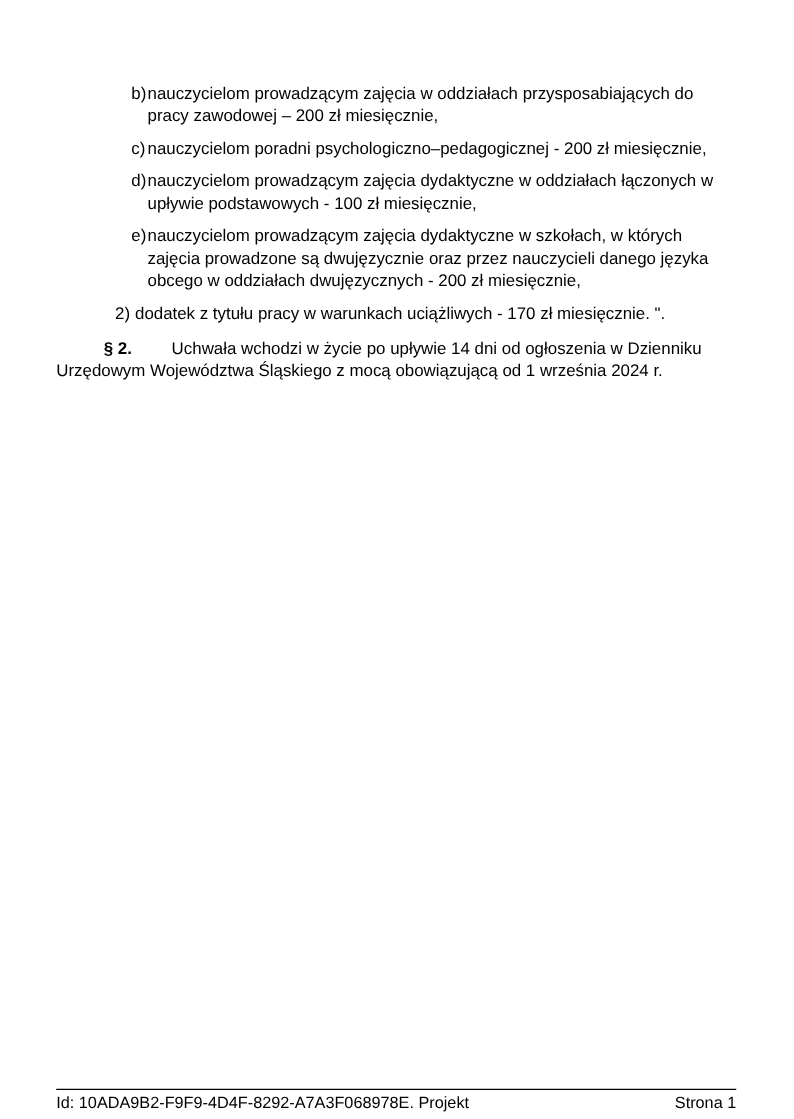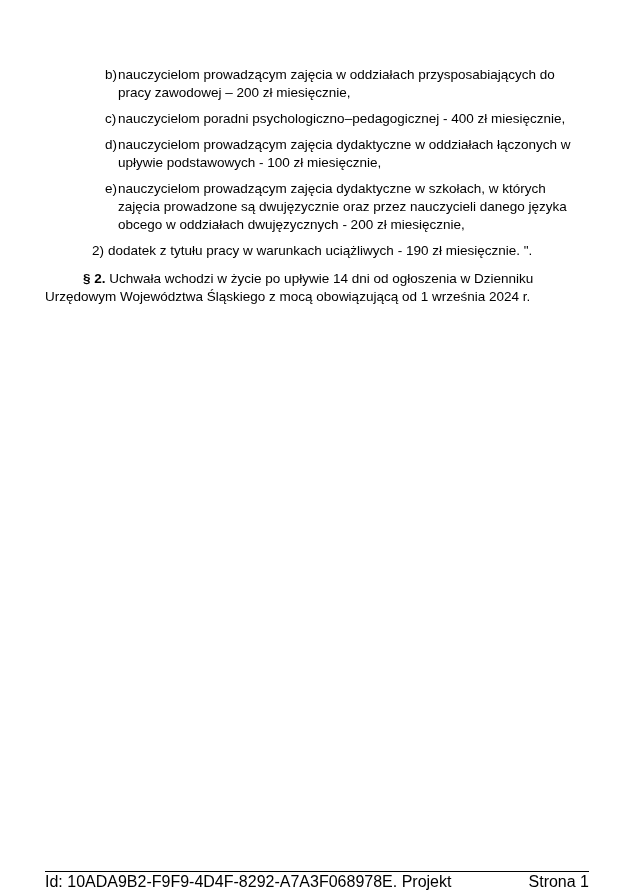--- a/index.html
+++ b/index.html
@@ -49,66 +49,67 @@
   }
   .item-text {
     flex: 1 1 auto;
   }
   .closing-paragraph {
     margin-top: 10px;
     text-indent: 38px;
   }
   .closing-paragraph .para-body {
     text-indent: 0;
+    margin-left: 28px;
   }
   .bold {
     font-weight: bold;
   }
   .footer {
     position: absolute;
     top: 871px;
     left: 45px;
     right: 46px;
     border-top: 1px solid #000000;
     padding-top: 4px;
     display: flex;
     justify-content: space-between;
-    font-size: 16px;
+    font-size: 13px;
     line-height: 12px;
   }
 </style>
 </head>
 <body>
 
 <div class="page">
   <div class="content">
 
     <div class="doc-item lettered">
       <span class="item-label">b)</span>
       <span class="item-text">nauczycielom prowadzącym zajęcia w oddziałach przysposabiających do pracy zawodowej – 200 zł miesięcznie,</span>
     </div>
 
     <div class="doc-item lettered">
       <span class="item-label">c)</span>
-      <span class="item-text">nauczycielom poradni psychologiczno–pedagogicznej - 400 zł miesięcznie,</span>
+      <span class="item-text">nauczycielom poradni psychologiczno–pedagogicznej - 200 zł miesięcznie,</span>
     </div>
 
     <div class="doc-item lettered">
       <span class="item-label">d)</span>
       <span class="item-text">nauczycielom prowadzącym zajęcia dydaktyczne w oddziałach łączonych w upływie podstawowych - 100 zł miesięcznie,</span>
     </div>
 
     <div class="doc-item lettered">
       <span class="item-label">e)</span>
       <span class="item-text">nauczycielom prowadzącym zajęcia dydaktyczne w szkołach, w których zajęcia prowadzone są dwujęzycznie oraz przez nauczycieli danego języka obcego w oddziałach dwujęzycznych - 200 zł miesięcznie,</span>
     </div>
 
     <div class="doc-item numbered">
       <span class="item-label">2)</span>
-      <span class="item-text">dodatek z tytułu pracy w warunkach uciążliwych - 190 zł miesięcznie. ".</span>
+      <span class="item-text">dodatek z tytułu pracy w warunkach uciążliwych - 170 zł miesięcznie. ".</span>
     </div>
 
     <p class="closing-paragraph"><span class="bold">§ 2.</span> <span class="para-body">Uchwała wchodzi w życie po upływie 14 dni od ogłoszenia w Dzienniku Urzędowym Województwa Śląskiego z mocą obowiązującą od 1 września 2024 r.</span></p>
 
   </div>
 
   <div class="footer">
     <span>Id: 10ADA9B2-F9F9-4D4F-8292-A7A3F068978E. Projekt</span>
     <span>Strona 1</span>
   </div>

